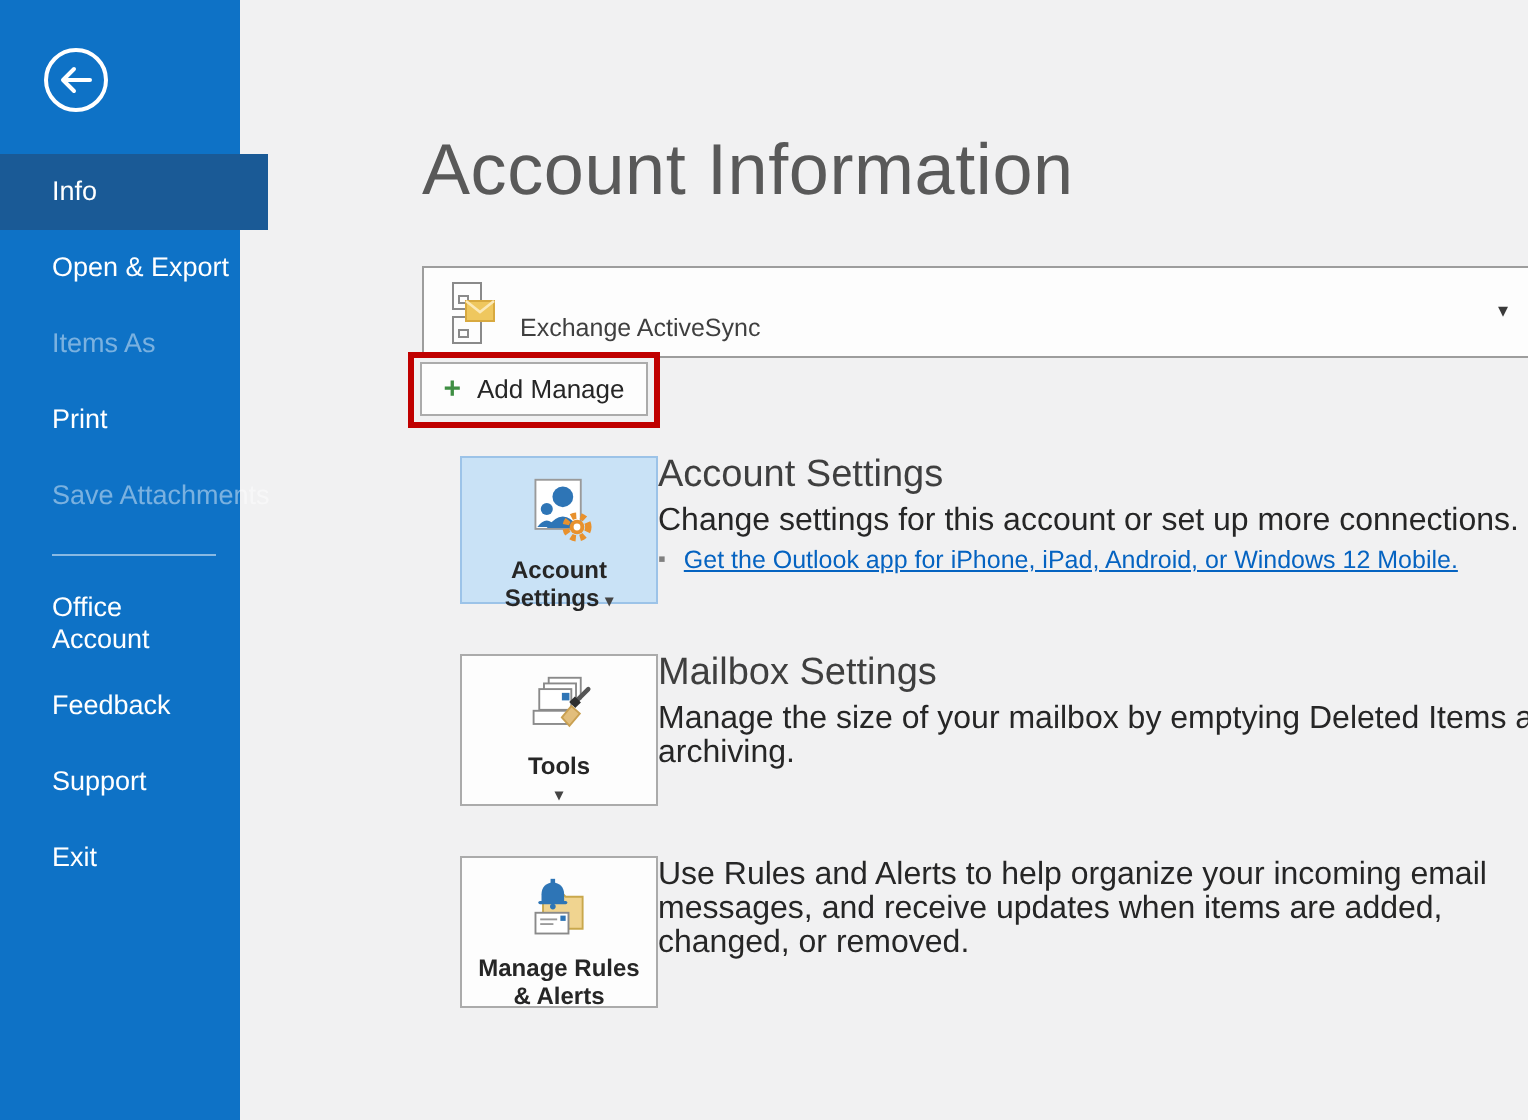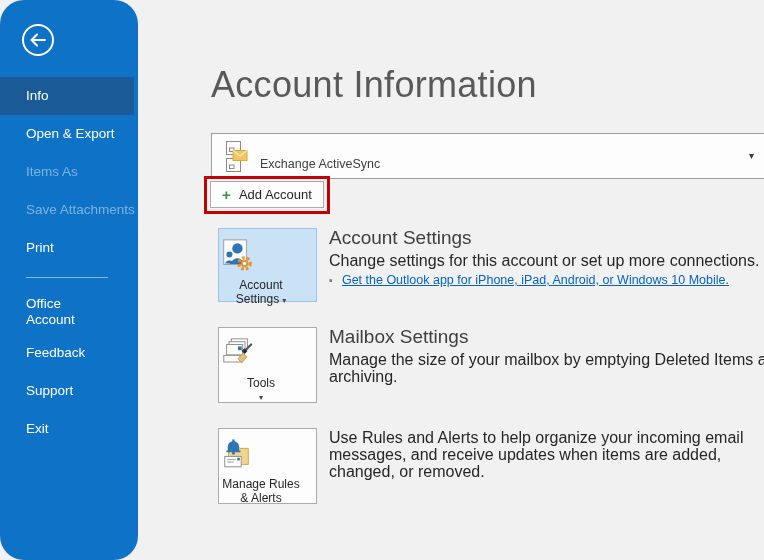--- a/index.html
+++ b/index.html
@@ -1,22 +1,22 @@
 <!DOCTYPE html>
 <html><head>
 <meta charset="utf-8">
 <style>
   * { margin:0; padding:0; box-sizing:border-box; }
   html,body { width:764px; height:560px; overflow:hidden;
     font-family:"Liberation Sans", sans-serif; }
   .app { position:relative; width:764px; height:560px; background:#F1F1F2; }
 
   
-  .sidebar { position:absolute; left:0; top:0; width:138px; height:560px;
-    background:#0E72C6; color:#fff;border-radius:24px; }
+  .sidebar { position:absolute; left:0; top:0; width:120px; height:560px;
+    background:#0E72C6; color:#fff; }
   .back-btn { position:absolute; left:21px; top:23px; width:34px; height:34px;
     background:transparent; border:none; cursor:pointer; padding:0; }
   .nav { position:absolute; top:77px; left:0; width:134px; }
   .nav-item { height:38px; line-height:38px; padding-left:26px; font-size:13.5px;
     color:#fff; cursor:pointer; white-space:nowrap; }
   .nav-item.selected { background:#1A5A96; }
   .nav-item.disabled { color:rgba(255,255,255,0.45); cursor:default; }
   .nav-item.two-line { height:auto; line-height:16px; padding-top:8px; padding-bottom:6px;
     margin-top:10px; white-space:normal; width:110px; }
   .side-divider { border:none; border-top:1px solid rgba(255,255,255,0.5);
@@ -37,23 +37,23 @@
   .annotation-box { position:absolute; left:34px; top:176px; width:126px; height:38px;
     border:3px solid #C00000; background:transparent; pointer-events:none; }
   .add-account { position:absolute; left:40px; top:181px; width:114px; height:27px;
     background:#FDFDFD; border:1px solid #ABABAB; display:flex; align-items:center;
     justify-content:center; gap:8px; font-size:13px; color:#262626; cursor:pointer;
     font-family:"Liberation Sans", sans-serif; }
   .plus-glyph { color:#3F8E43; font-weight:bold; font-size:15px; line-height:1; }
 
   .row { position:absolute; left:44px; width:560px; }
   .row-1 { top:228px; } .row-2 { top:327px; } .row-3 { top:428px; }
-  .tile { position:absolute; left:4px; top:0; width:99px; display:flex;
-    flex-direction:column; align-items:flex-start; padding-top:9px; cursor:pointer;
-    font-family:"Liberation Sans", sans-serif; }
+  .tile { position:absolute; left:16px; top:0; width:99px; display:flex;
+    flex-direction:column; align-items:center; padding-top:9px; cursor:pointer;
+    font-family:"Liberation Sans", sans-serif;font-weight:bold; }
   .tile.blue { height:74px; background:#C9E2F6; border:1px solid #9CC3E8; }
   .tile.white { height:76px; background:#FDFDFD; border:1px solid #ABABAB; }
   .tile-label { margin-top:3px; font-size:12px; line-height:14px; color:#262626;
     text-align:center; width:84px; }
   .tile-caret { font-size:8px; color:#444; }
   .tile-caret.inline { margin-left:3px; }
   .tile-caret.below { display:block; margin-top:1px; }
 
   .sec-text { position:absolute; left:115px; top:-2px; width:456px; }
   .sec-heading { font-size:19px; font-weight:400; color:#3F3F3F; line-height:23px; }
@@ -73,22 +73,22 @@
         <svg width="34" height="34" viewBox="0 0 34 34">
           <circle cx="17" cy="17" r="15" fill="none" stroke="#fff" stroke-width="2"></circle>
           <path d="M24 17 H11 M16 11.5 L10.5 17 L16 22.5" fill="none" stroke="#fff" stroke-width="2" stroke-linecap="round" stroke-linejoin="round"></path>
         </svg>
       </span>
     </button>
     <nav class="nav">
       <div class="nav-item selected">Info</div>
       <div class="nav-item">Open &amp; Export</div>
       <div class="nav-item disabled">Items As</div>
+      <div class="nav-item">Print</div>
       <div class="nav-item disabled">Save Attachments</div>
-      <div class="nav-item">Print</div>
       <hr class="side-divider">
       <div class="nav-item two-line">Office Account</div>
       <div class="nav-item">Feedback</div>
       <div class="nav-item">Support</div>
       <div class="nav-item">Exit</div>
     </nav>
   </aside>
 
   <main class="main">
 
@@ -104,21 +104,21 @@
           <rect x="10" y="10.5" width="14" height="10" fill="#EFC75E" stroke="#D8A93F"></rect>
           <path d="M10 10.5 L17 16 L24 10.5" fill="none" stroke="#FBE9B8" stroke-width="1.3"></path>
         </svg>
       </span>
       <span class="dd-text">Exchange ActiveSync</span>
       <span class="dd-caret">▾</span>
     </div>
 
     <button class="add-account">
       <span class="plus-glyph">+</span>
-      <span>Add Account</span>
+      <span>Add Manage</span>
     </button>
     <div class="annotation-box"></div>
 
     <section class="row row-1">
       <button class="tile blue">
         <span>
           <svg width="34" height="34" viewBox="0 0 36 36">
             <rect x="5" y="2" width="24" height="26" fill="#fff" stroke="#9A9A9A"></rect>
             <circle cx="11" cy="17.5" r="3.2" fill="#2E75B6"></circle>
             <path d="M6 27 q5 -7 10 0 z" fill="#2E75B6"></path>
@@ -133,21 +133,21 @@
         </span>
         <span class="tile-label">
           <span>Account Settings</span><span class="tile-caret inline">▾</span>
         </span>
       </button>
       <div class="sec-text">
         <div class="sec-heading">Account Settings</div>
         <div class="sec-desc">Change settings for this account or set up more connections.</div>
         <div class="link-row">
           <span class="bullet-glyph">▪</span>
-          <a class="app-link">Get the Outlook app for iPhone, iPad, Android, or Windows 10 Mobile.</a>
+          <a class="app-link">Get the Outlook app for iPhone, iPad, Android, or Windows 12 Mobile.</a>
         </div>
       </div>
     </section>
 
     <section class="row row-2">
       <button class="tile white">
         <span>
           <svg width="36" height="33" viewBox="0 0 38 35">
             <rect x="13" y="2" width="17" height="11" fill="#fff" stroke="#8A8A8A"></rect>
             <rect x="10.5" y="5" width="17" height="11" fill="#fff" stroke="#8A8A8A"></rect>

